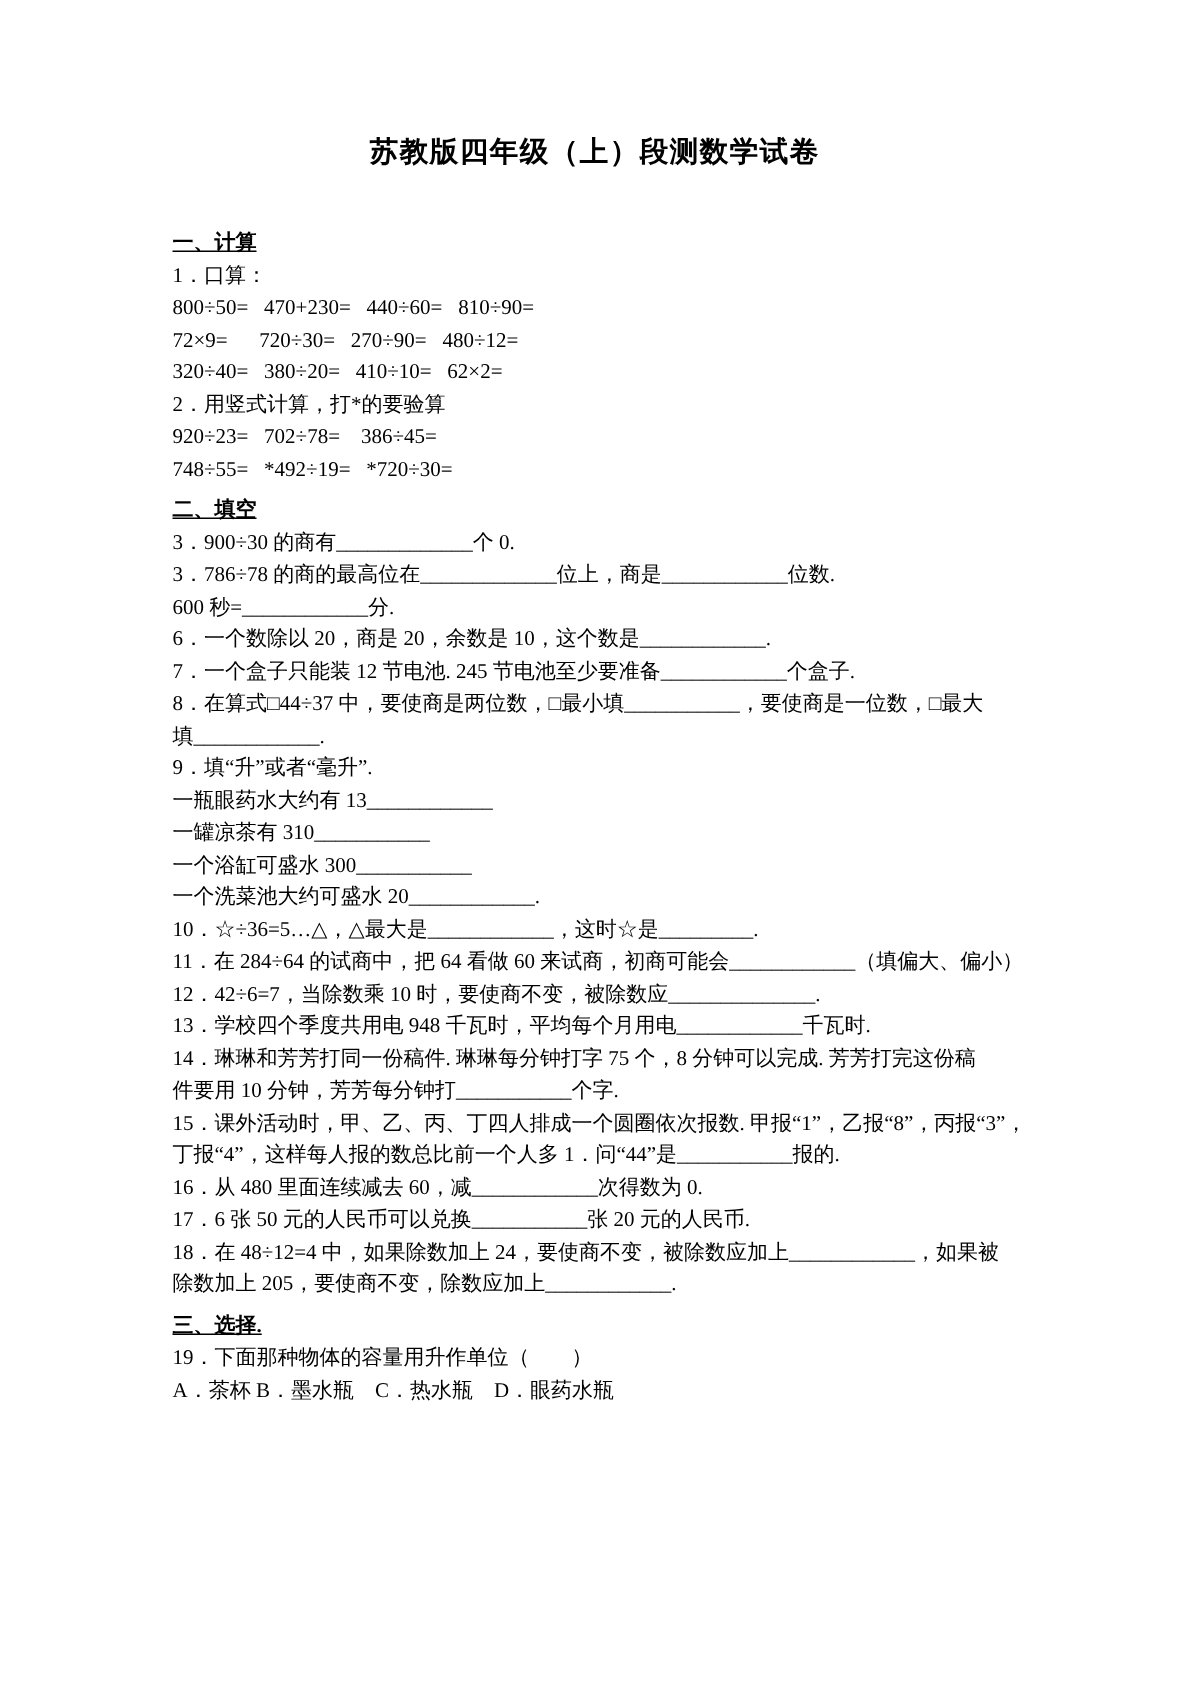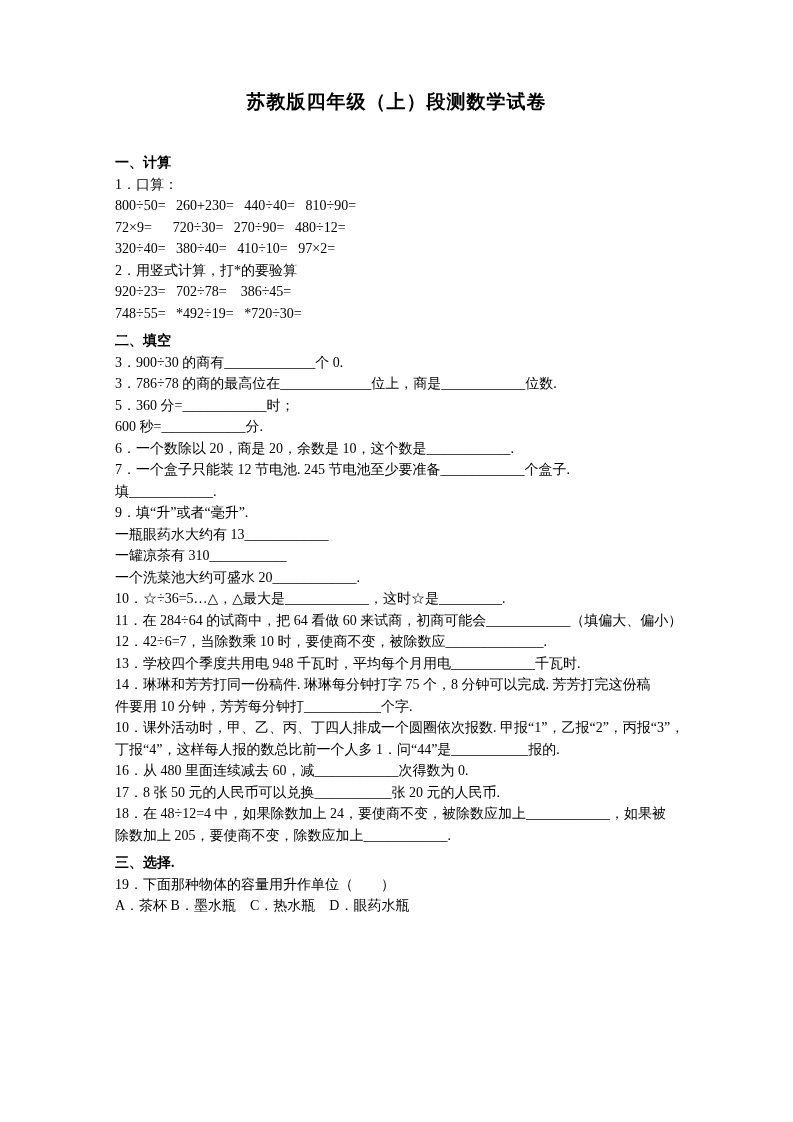--- a/index.html
+++ b/index.html
@@ -30,63 +30,64 @@
     letter-spacing: 1px;
   }
   .section { margin: 0; }
   .section + .section { margin-top: 6px; }
   p.line, p.heading {
     margin: 0;
     font-size: 14px;
     line-height: 21.5px;
     white-space: pre;
   }
-  p.heading { font-weight: bold; }
+  p.heading { font-weight: bold; text-decoration: underline; }
 </style>
 </head>
 <body>
 
 <div class="page">
 
   <h1 class="title">苏教版四年级（上）段测数学试卷</h1>
 
   <div class="section">
     <p class="heading">一、计算</p>
     <p class="line">1．口算：</p>
-    <p class="line">800÷50=   260+230=   440÷40=   810÷90=</p>
+    <p class="line">800÷50=   470+230=   440÷60=   810÷90=</p>
     <p class="line">72×9=      720÷30=   270÷90=   480÷12=</p>
-    <p class="line">320÷40=   380÷40=   410÷10=   97×2=</p>
+    <p class="line">320÷40=   380÷20=   410÷10=   62×2=</p>
     <p class="line">2．用竖式计算，打*的要验算</p>
     <p class="line">920÷23=   702÷78=    386÷45=</p>
     <p class="line">748÷55=   *492÷19=   *720÷30=</p>
   </div>
 
   <div class="section">
     <p class="heading">二、填空</p>
     <p class="line">3．900÷30 的商有_____________个 0.</p>
     <p class="line">3．786÷78 的商的最高位在_____________位上，商是____________位数.</p>
-    <p class="line">5．360 分=____________时；</p>
     <p class="line">600 秒=____________分.</p>
     <p class="line">6．一个数除以 20，商是 20，余数是 10，这个数是____________.</p>
     <p class="line">7．一个盒子只能装 12 节电池. 245 节电池至少要准备____________个盒子.</p>
+    <p class="line">8．在算式□44÷37 中，要使商是两位数，□最小填___________，要使商是一位数，□最大</p>
     <p class="line">填____________.</p>
     <p class="line">9．填“升”或者“毫升”.</p>
     <p class="line">一瓶眼药水大约有 13____________</p>
     <p class="line">一罐凉茶有 310___________</p>
+    <p class="line">一个浴缸可盛水 300___________</p>
     <p class="line">一个洗菜池大约可盛水 20____________.</p>
     <p class="line">10．☆÷36=5…△，△最大是____________，这时☆是_________.</p>
     <p class="line">11．在 284÷64 的试商中，把 64 看做 60 来试商，初商可能会____________（填偏大、偏小）</p>
     <p class="line">12．42÷6=7，当除数乘 10 时，要使商不变，被除数应______________.</p>
     <p class="line">13．学校四个季度共用电 948 千瓦时，平均每个月用电____________千瓦时.</p>
     <p class="line">14．琳琳和芳芳打同一份稿件. 琳琳每分钟打字 75 个，8 分钟可以完成. 芳芳打完这份稿</p>
     <p class="line">件要用 10 分钟，芳芳每分钟打___________个字.</p>
-    <p class="line">10．课外活动时，甲、乙、丙、丁四人排成一个圆圈依次报数. 甲报“1”，乙报“2”，丙报“3”，</p>
+    <p class="line">15．课外活动时，甲、乙、丙、丁四人排成一个圆圈依次报数. 甲报“1”，乙报“8”，丙报“3”，</p>
     <p class="line">丁报“4”，这样每人报的数总比前一个人多 1．问“44”是___________报的.</p>
     <p class="line">16．从 480 里面连续减去 60，减____________次得数为 0.</p>
-    <p class="line">17．8 张 50 元的人民币可以兑换___________张 20 元的人民币.</p>
+    <p class="line">17．6 张 50 元的人民币可以兑换___________张 20 元的人民币.</p>
     <p class="line">18．在 48÷12=4 中，如果除数加上 24，要使商不变，被除数应加上____________，如果被</p>
     <p class="line">除数加上 205，要使商不变，除数应加上____________.</p>
   </div>
 
   <div class="section">
     <p class="heading">三、选择.</p>
     <p class="line">19．下面那种物体的容量用升作单位（　　）</p>
     <p class="line">A．茶杯 B．墨水瓶　C．热水瓶　D．眼药水瓶</p>
   </div>
 

